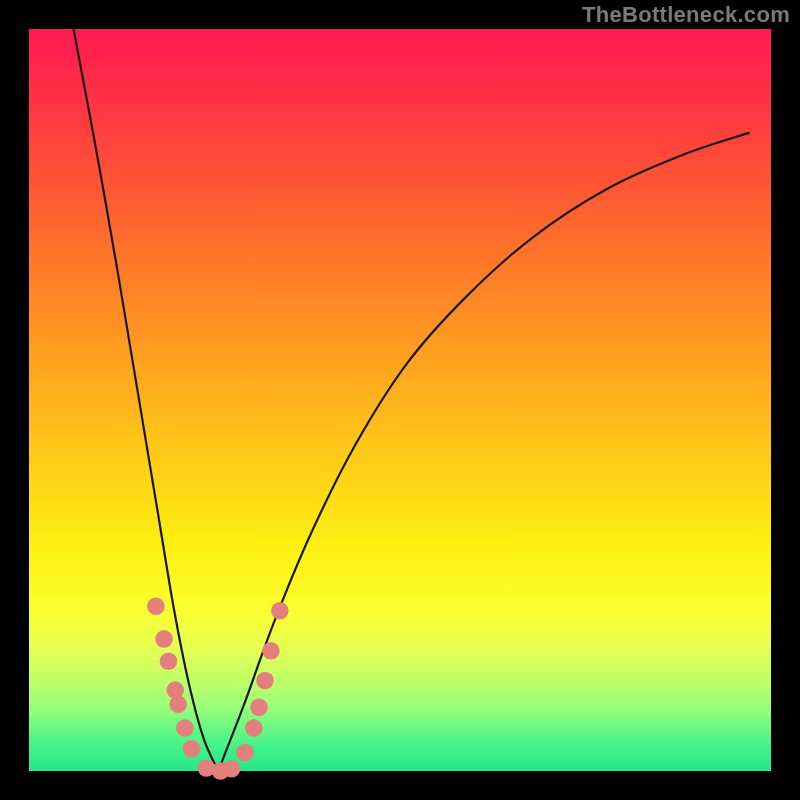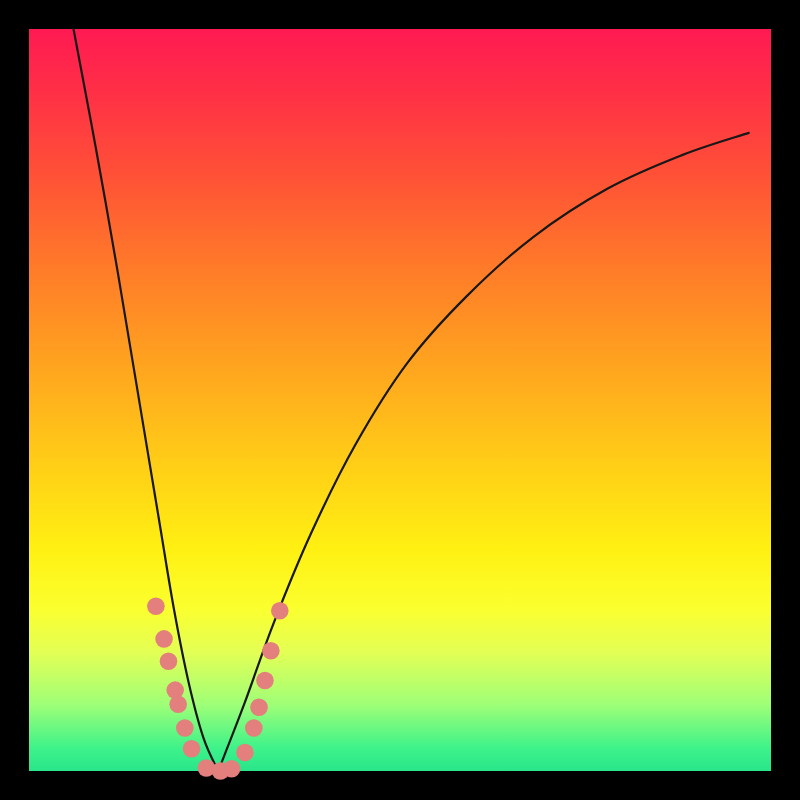--- a/index.html
+++ b/index.html
@@ -56,20 +56,21 @@
     }
     .dot {
       fill: #e37f7d;
       stroke: none;
     }
   </style>
 </head>
 <body>
 
 <div class="frame">
+  <div class="attribution">TheBottleneck.com</div>
   <div class="plot">
     <svg id="chart-svg" viewBox="0 0 742 742">
       <path id="left-arm" class="vcurve" d="M 44.519999999999996 0 C 48.526799999999994 21.3696, 58.766400000000004 74.64519999999999, 66.78 118.72 C 74.7936 162.7948, 81.0264 198.114, 89.03999999999999 244.86 C 97.05359999999999 291.606, 103.9542 334.34520000000003, 111.3 378.42 C 118.6458 422.4948, 123.8398 453.65880000000004, 129.85 489.72 C 135.8602 525.7812, 139.3476 549.3768, 144.69 578.76 C 150.0324 608.1432, 154.1876 629.587, 159.53 652.96 C 164.8724 676.3330000000001, 169.02759999999998 692.5828, 174.36999999999998 708.61 C 179.71239999999997 724.6372, 186.5388 735.9898000000001, 189.21 742"></path>
       <path id="right-arm" class="vcurve" d="M 189.21 742 C 193.8846 729.9796, 205.16299999999998 701.932, 215.17999999999998 675.22 C 225.19699999999997 648.508, 232.83960000000002 624.3188, 244.86 593.6 C 256.8804 562.8812, 267.2684 536.6144, 281.96 504.56000000000006 C 296.6516 472.5056000000001, 309.1172 446.2388, 326.48 415.52000000000004 C 343.8428 384.80120000000005, 358.386 360.612, 378.42 333.90000000000003 C 398.454 307.18800000000005, 415.0748 289.8252, 437.78 267.12 C 460.48519999999996 244.4148, 479.18360000000007 227.1262, 504.56000000000006 207.76000000000002 C 529.9364 188.39380000000003, 552.048 174.2216, 578.76 159.53 C 605.472 144.8384, 627.5836 136.157, 652.96 126.14000000000001 C 678.3364 116.12300000000002, 707.7196 107.88680000000001, 719.74 103.88000000000001"></path>
       <g id="dots">
           <circle cx="126.882" cy="577.2760000000001" r="8.8" class="dot"></circle>
           <circle cx="135.04399999999998" cy="609.924" r="8.8" class="dot"></circle>
           <circle cx="139.496" cy="632.184" r="8.8" class="dot"></circle>
           <circle cx="146.174" cy="661.122" r="8.8" class="dot"></circle>
           <circle cx="149.142" cy="675.22" r="8.8" class="dot"></circle>

